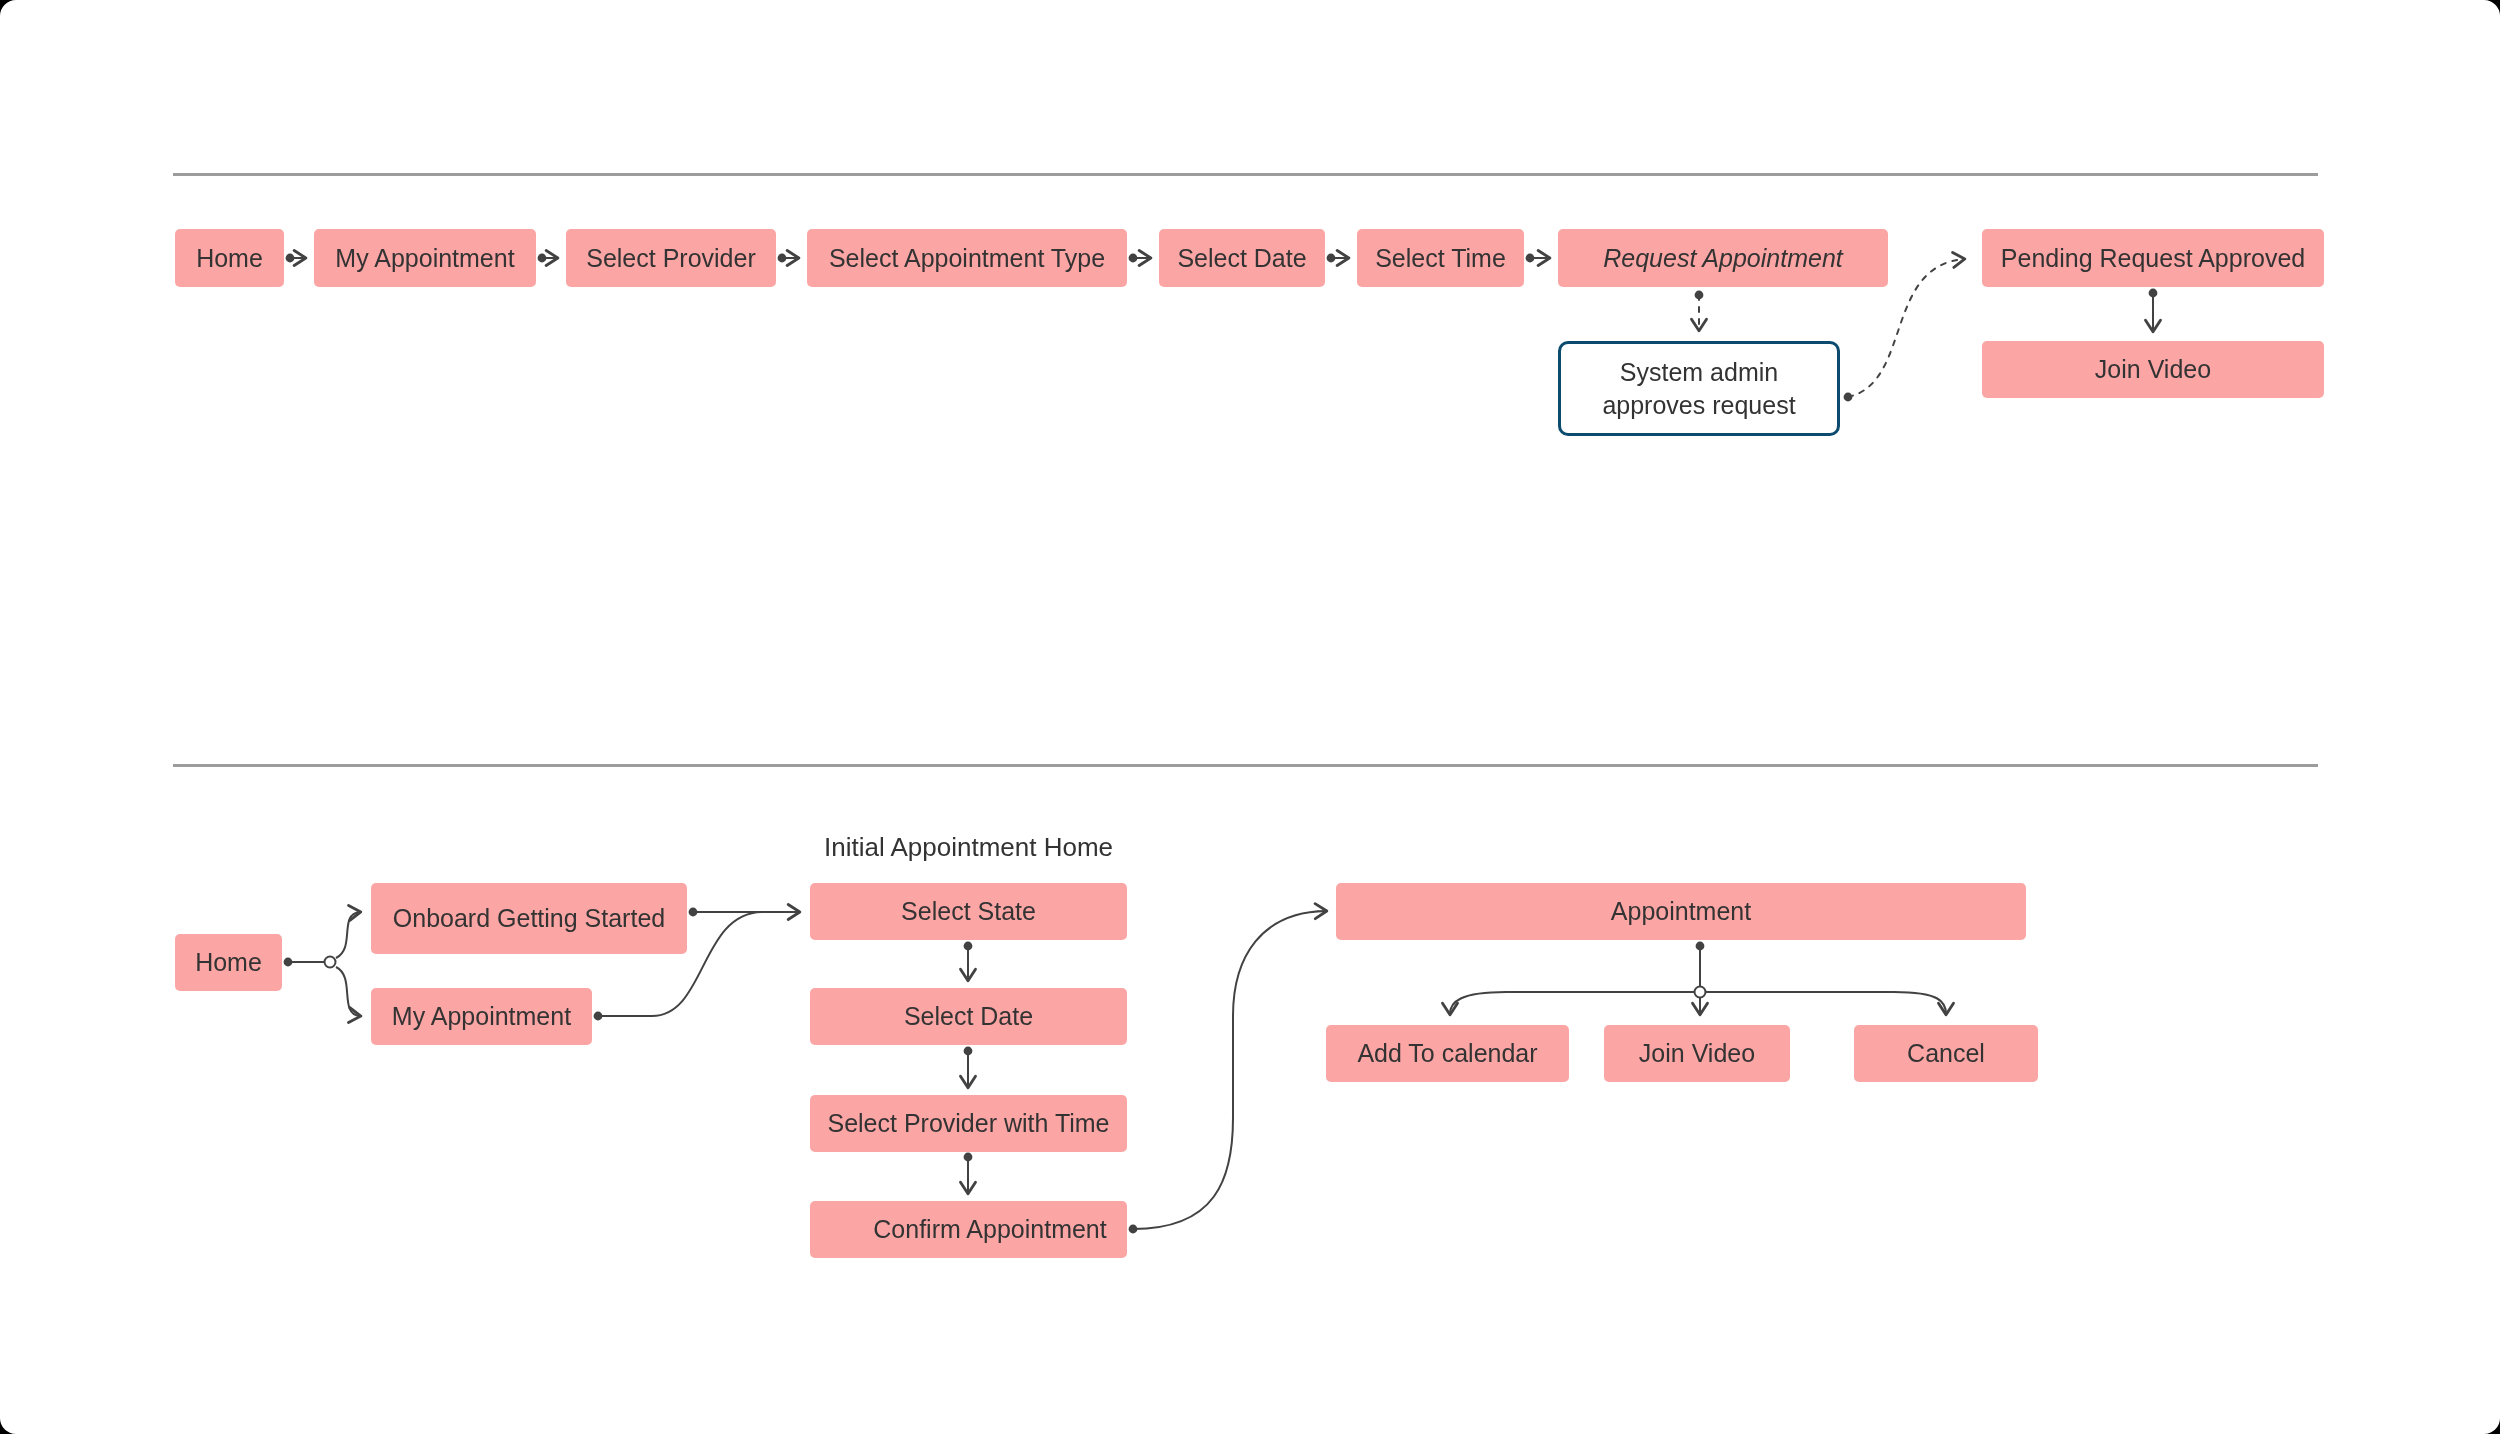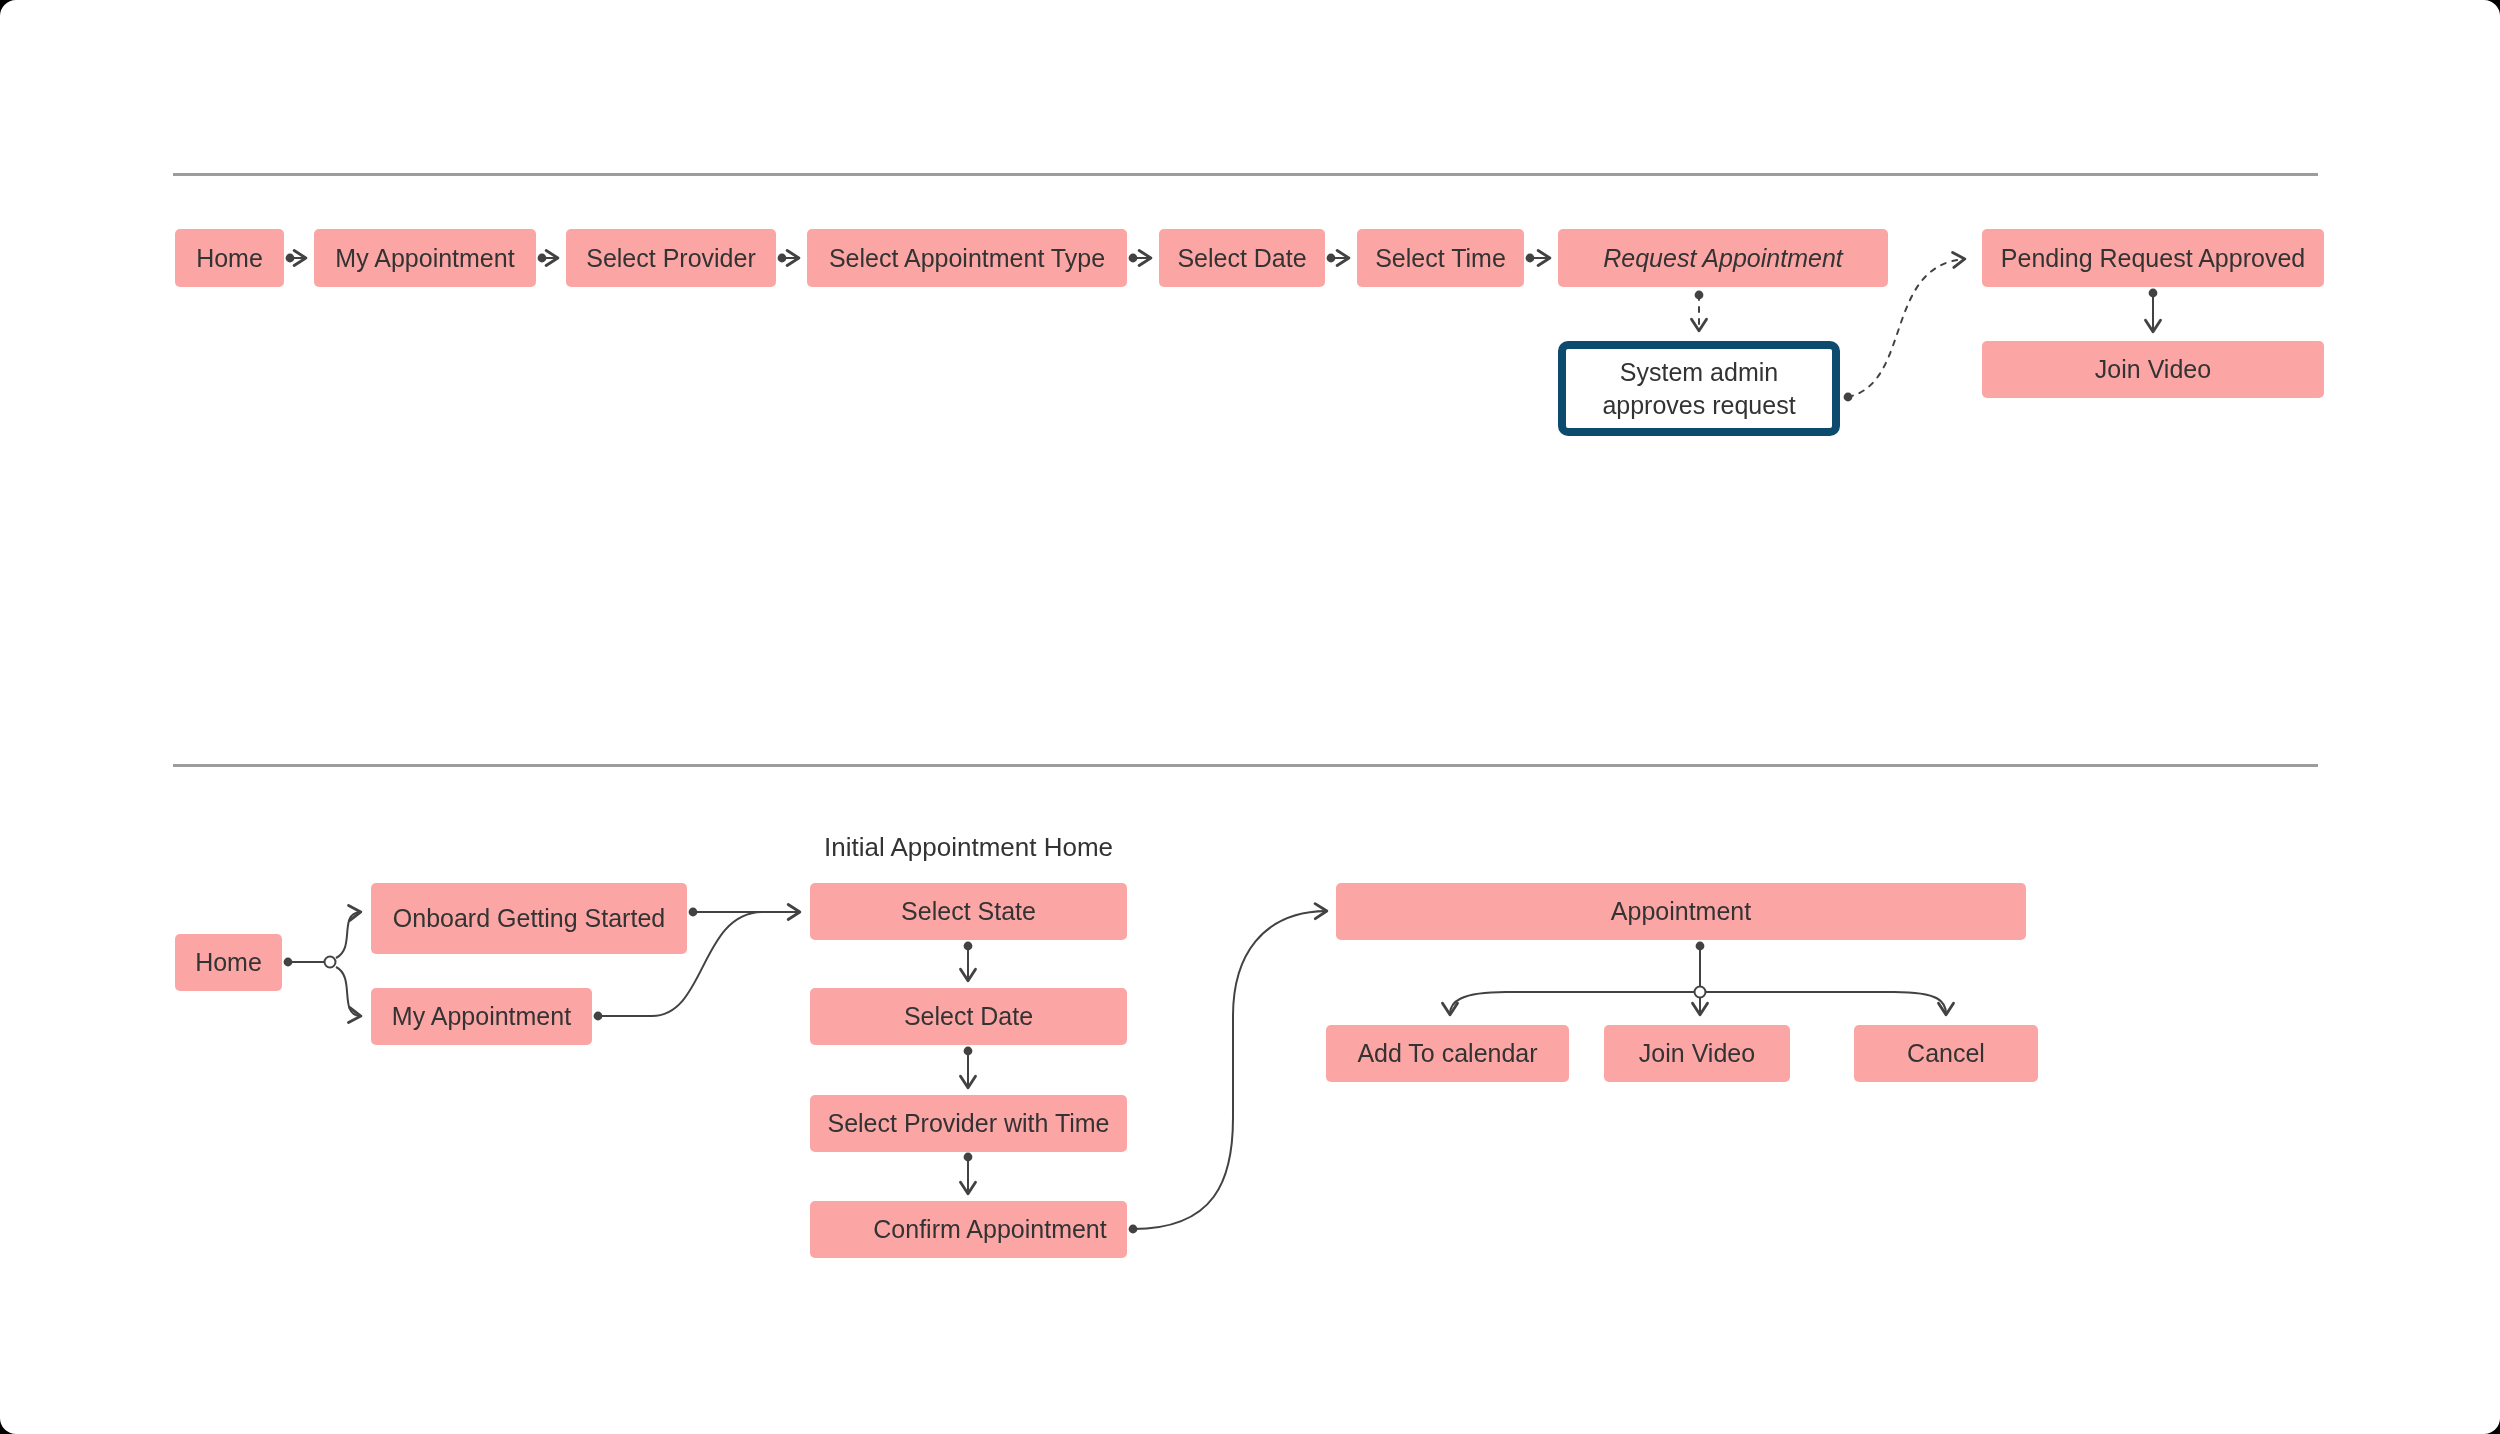--- a/index.html
+++ b/index.html
@@ -13,21 +13,21 @@
   }
   .divider{position:absolute;left:173px;width:2145px;height:3px;background:#9c9c9c;}
   .edges{position:absolute;left:0;top:0;pointer-events:none;}
   .node{
     position:absolute;display:flex;align-items:center;justify-content:center;
     background:#fca5a5;border-radius:5px;color:#333;
     font-size:25px;line-height:1.3;text-align:center;white-space:nowrap;
     box-sizing:border-box;
   }
   .node.callout{
-    background:#fff;border:8px solid #0c4a6e;border-radius:10px;
+    background:#fff;border:3px solid #0c4a6e;border-radius:10px;
     white-space:normal;padding:0 24px;
   }
   .group-label{
     position:absolute;left:810px;top:832px;width:317px;
     text-align:center;font-size:26px;color:#333;white-space:nowrap;
   }
 </style>
 </head>
 <body>
 

